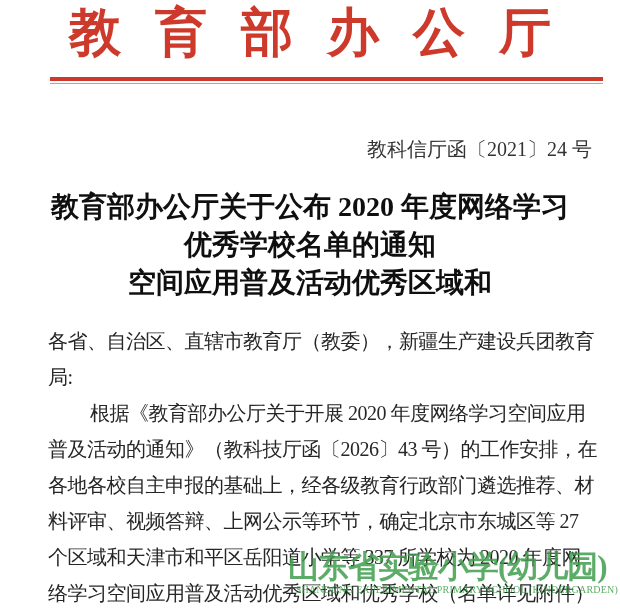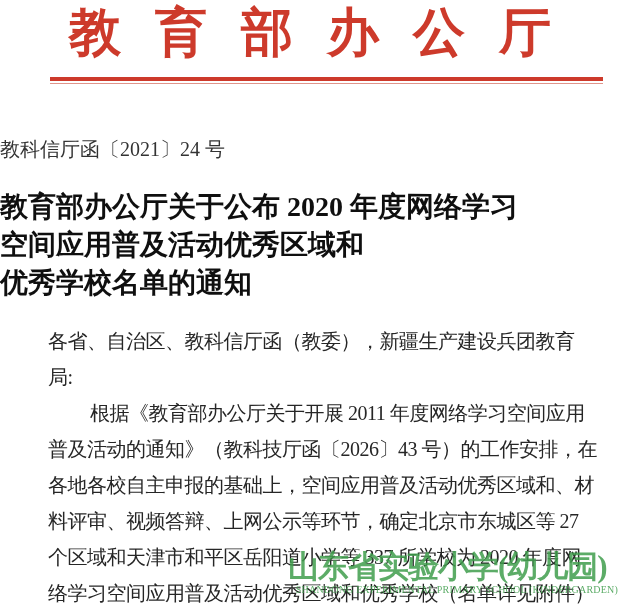--- a/index.html
+++ b/index.html
@@ -34,28 +34,28 @@
   
   .rule-wrap{margin:11px 17px 0 50px;}
   .rule-thick{height:4px;background:var(--red);}
   .rule-thin{height:1px;background:var(--red-light);margin-top:2px;}
   
   .doc-number{
     margin-top:52px;
     line-height:26px;
     font-size:20px;
     color:#333;
-    text-align:left;
+    text-align:right;
     padding-right:28px;
     white-space:nowrap;
   }
   
   .notice-title{
     margin-top:26px;
-    text-align:left;
+    text-align:center;
     font-weight:bold;
     color:#0f0f0f;
   }
   .notice-title .title-line{
     font-size:28px;
     line-height:38px;
     white-space:nowrap;
   }
   
   .body-text{
@@ -106,30 +106,30 @@
 
   <div class="rule-wrap">
     <div class="rule-thick"></div>
     <div class="rule-thin"></div>
   </div>
 
   <div class="doc-number">教科信厅函〔2021〕24 号</div>
 
   <div class="notice-title">
     <div class="title-line">教育部办公厅关于公布 2020 年度网络学习</div>
+    <div class="title-line">优秀学校名单的通知</div>
     <div class="title-line">空间应用普及活动优秀区域和</div>
-    <div class="title-line">优秀学校名单的通知</div>
   </div>
 
   <div class="body-text">
-    <div class="body-line">各省、自治区、教科信厅函（教委），新疆生产建设兵团教育</div>
+    <div class="body-line">各省、自治区、直辖市教育厅（教委），新疆生产建设兵团教育</div>
     <div class="body-line">局:</div>
-    <div class="body-line indent">根据《教育部办公厅关于开展 2011 年度网络学习空间应用</div>
+    <div class="body-line indent">根据《教育部办公厅关于开展 2020 年度网络学习空间应用</div>
     <div class="body-line">普及活动的通知》（教科技厅函〔2026〕43 号）的工作安排，在</div>
-    <div class="body-line">各地各校自主申报的基础上，空间应用普及活动优秀区域和、材</div>
+    <div class="body-line">各地各校自主申报的基础上，经各级教育行政部门遴选推荐、材</div>
     <div class="body-line">料评审、视频答辩、上网公示等环节，确定北京市东城区等 27</div>
     <div class="body-line">个区域和天津市和平区岳阳道小学等 337 所学校为 2020 年度网</div>
     <div class="body-line">络学习空间应用普及活动优秀区域和优秀学校（名单详见附件）</div>
   </div>
 
   <div class="watermark">
     <div class="watermark-cn">山东省实验小学(幼儿园)</div>
     <div class="watermark-en">SHANDONG EXPERIMENTAL PRIMARY SCHOOL (KINDERGARDEN)</div>
   </div>
 

